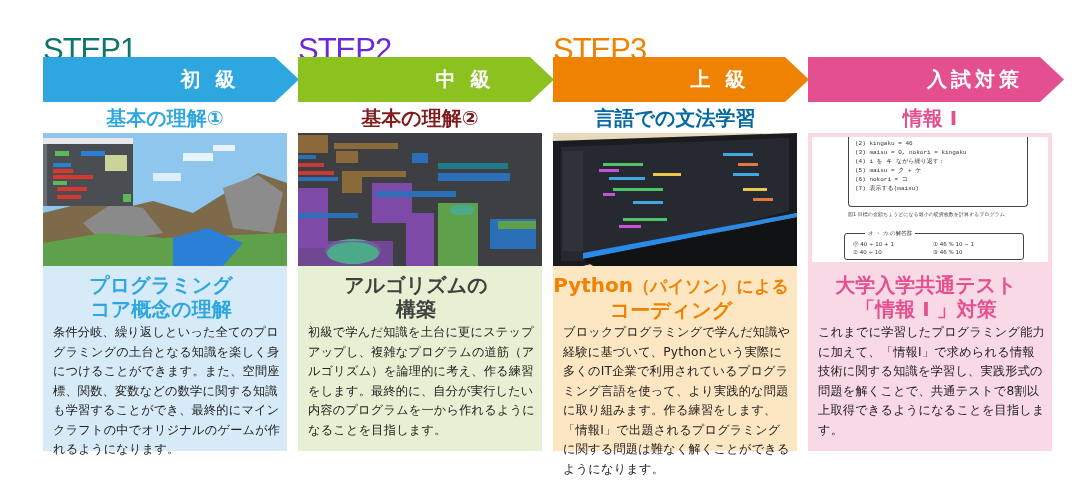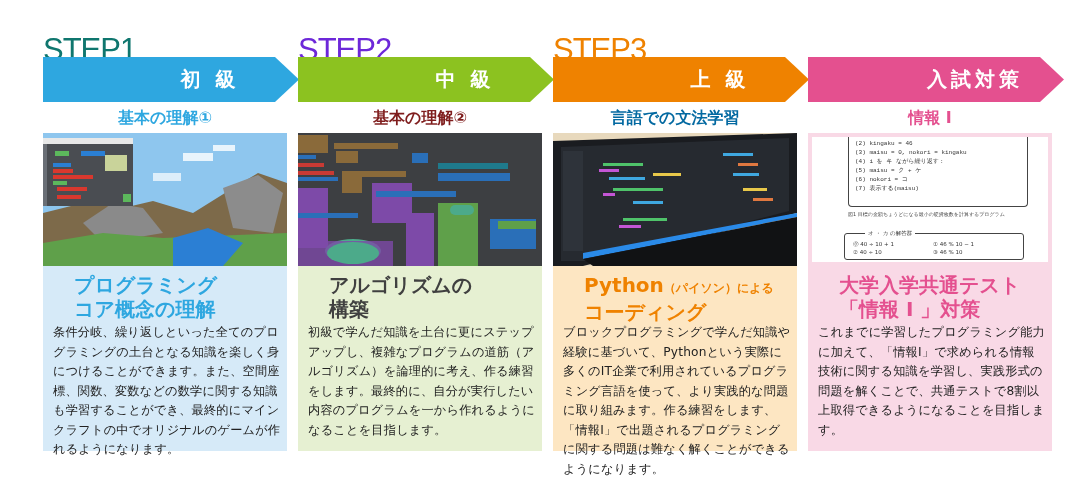--- a/index.html
+++ b/index.html
@@ -6,28 +6,28 @@
   body { width:1080px; height:486px; position:relative; overflow:hidden;
          font-family:"DejaVu Sans", "Liberation Sans", sans-serif; }
   .step { position:absolute; top:0; width:256px; height:486px; }
   .step-label { position:absolute; top:34px; left:0; font-family:"Liberation Sans", sans-serif;
                 font-size:31px; letter-spacing:-1px; line-height:1; font-weight:normal; }
   .banner { position:absolute; top:57px; left:0; width:256px; height:45px; }
   .banner svg { position:absolute; left:0; top:0; }
   .banner-text { position:absolute; left:0; width:244px; top:0; height:45px; line-height:45px;
                  text-align:center; color:#ffffff; font-weight:bold; font-size:20px; letter-spacing:4px;padding-left:45px; }
   .subtitle { position:absolute; top:106px; left:0; width:244px; text-align:center;
-              font-weight:bold; font-size:16px; line-height:24px; }
+              font-weight:bold; font-size:20px; line-height:24px; }
   .card { position:absolute; top:133px; left:0; width:244px; height:318px; }
   .photo { position:absolute; left:0; top:0; width:244px; height:133px; overflow:hidden; }
-  .card-head { position:absolute; top:140px; left:0; width:236px; 
-               font-weight:bold; font-size:20px; line-height:24px;padding-left:31px; }
+  .card-head { position:absolute; top:140px; left:0; width:236px; text-align:center;
+               font-weight:bold; font-size:20px; line-height:24px; }
   .card-body { position:absolute; top:190px; left:10px; width:228px; font-size:12.2px;
                line-height:19.5px; color:#222; letter-spacing:0.2px; }
-  .py-small { font-size:12px; }
+  .py-small { font-size:17px; }
 </style>
 </head>
 <body>
 
 <div class="step" style="left:43px;">
   <div class="step-label" style="color:#0f766e;">STEP1</div>
   <div class="banner">
     <svg width="256" height="45">
         <polygon points="0,0 232,0 256,22.5 232,45 0,45" fill="#2ea7e0"></polygon>
       </svg>

